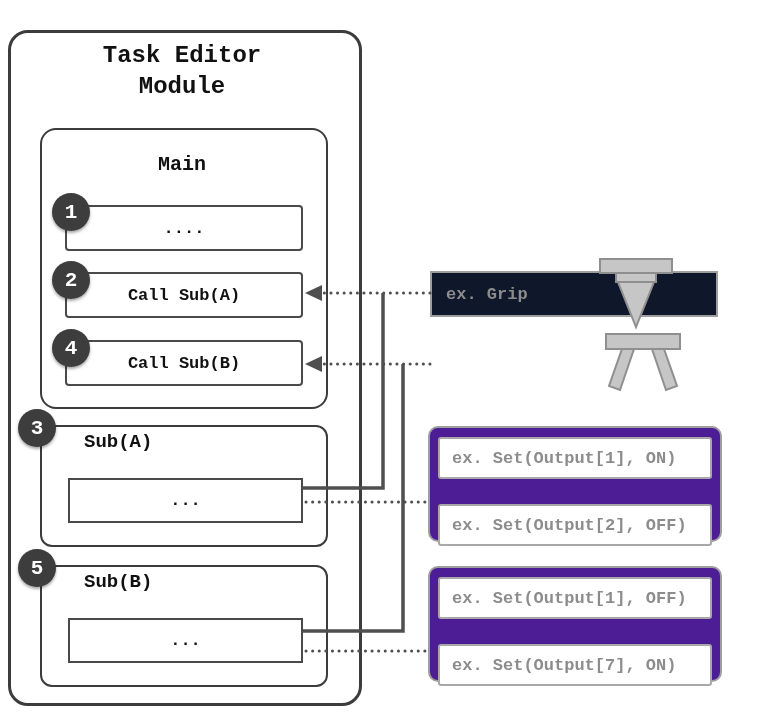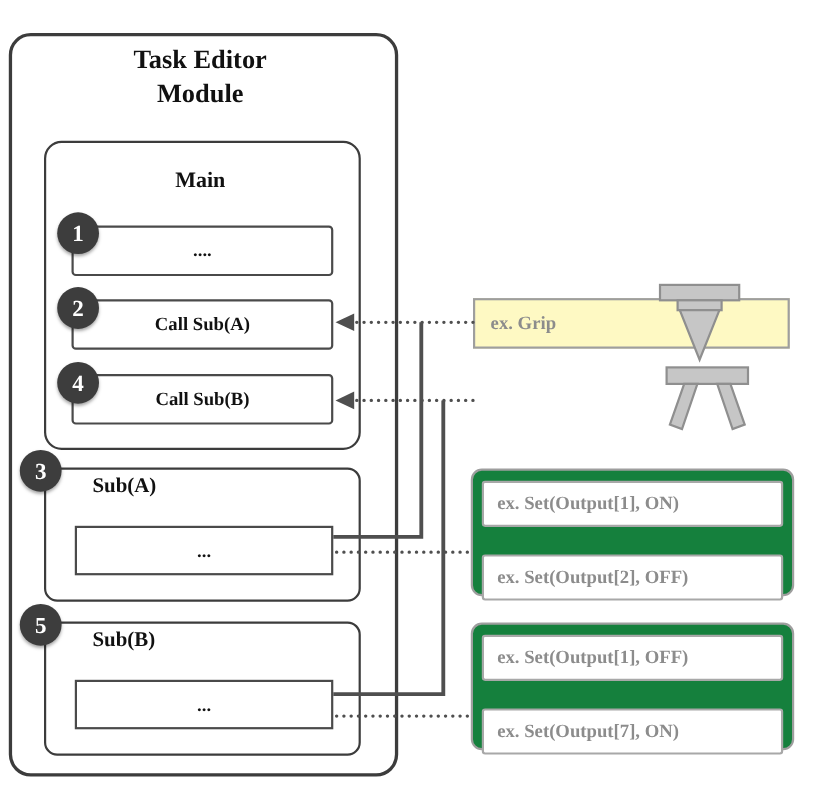--- a/index.html
+++ b/index.html
@@ -1,18 +1,18 @@
 <!DOCTYPE html>
 <html><head>
 <meta charset="utf-8">
 <style>
   html,body{margin:0;padding:0;background:#ffffff;}
   .canvas{
     position:relative;width:758px;height:720px;background:#ffffff;
-    font-family:Liberation Serif, serif;overflow:hidden;
+    font-family:Liberation Mono, monospace;overflow:hidden;
   }
   .connectors{position:absolute;left:0;top:0;z-index:4;pointer-events:none;}
   .dotted{stroke:#4f4f4f;stroke-width:3;fill:none;stroke-dasharray:0.1 6.5;stroke-linecap:round;}
   .solid{stroke:#4f4f4f;stroke-width:3.5;fill:none;stroke-linejoin:miter;}
   .arrow{fill:#4f4f4f;}
 
   .module-box{position:absolute;left:8px;top:30px;width:348px;height:670px;
     border:3px solid #3c3c3c;border-radius:20px;background:#ffffff;z-index:1;}
   .module-title{position:absolute;left:8px;top:40px;width:348px;text-align:center;
     font-size:24px;font-weight:bold;color:#111;white-space:pre-line;line-height:1.3;z-index:2;}
@@ -37,26 +37,26 @@
     border-radius:12px;background:#ffffff;z-index:1;}
   .suba{top:425px}.subb{top:565px}
   .sub-title{position:absolute;left:52px;font-size:19px;font-weight:bold;color:#111;z-index:2;margin-left:32px;}
   .suba-t{top:431px}.subb-t{top:571px}
   .sub-body{position:absolute;left:68px;width:231px;height:41px;border:2px solid #4a4a4a;
     display:flex;align-items:center;justify-content:center;font-size:17px;font-weight:bold;
     color:#111;background:#ffffff;z-index:2;}
   .suba-b{top:478px}.subb-b{top:618px}
 
   .ex-box{position:absolute;left:430px;width:288px;height:46px;border:2px solid #9e9e9e;
-    background:#fef9c3;display:flex;align-items:center;padding-left:14px;
+    background:#0f172a;display:flex;align-items:center;padding-left:14px;
     font-size:17px;font-weight:bold;color:#8c8c8c;z-index:2;box-sizing:border-box;}
   .grip-box{top:271px}.release-box{top:342px}
 
   .group{position:absolute;left:428px;width:294px;height:116px;border:2px solid #9e9e9e;
-    border-radius:10px;background:#15803d;z-index:2;box-sizing:border-box;}
+    border-radius:10px;background:#4c1d95;z-index:2;box-sizing:border-box;}
   .group-a{top:426px}.group-b{top:566px}
   .ex-inner{position:absolute;left:8px;width:274px;height:42px;border:2px solid #a8a8a8;
     border-radius:3px;display:flex;align-items:center;padding-left:12px;
     font-size:17px;font-weight:bold;color:#8c8c8c;background:#ffffff;box-sizing:border-box;}
   .ei1{top:9px}.ei2{top:76px}
 
   .icon-grip{position:absolute;left:588px;top:253px;z-index:6;}
   .icon-release{position:absolute;left:592px;top:330px;z-index:6;}
   .gripper{fill:#c6c6c6;stroke:#8f8f8f;stroke-width:2;}
 </style>

